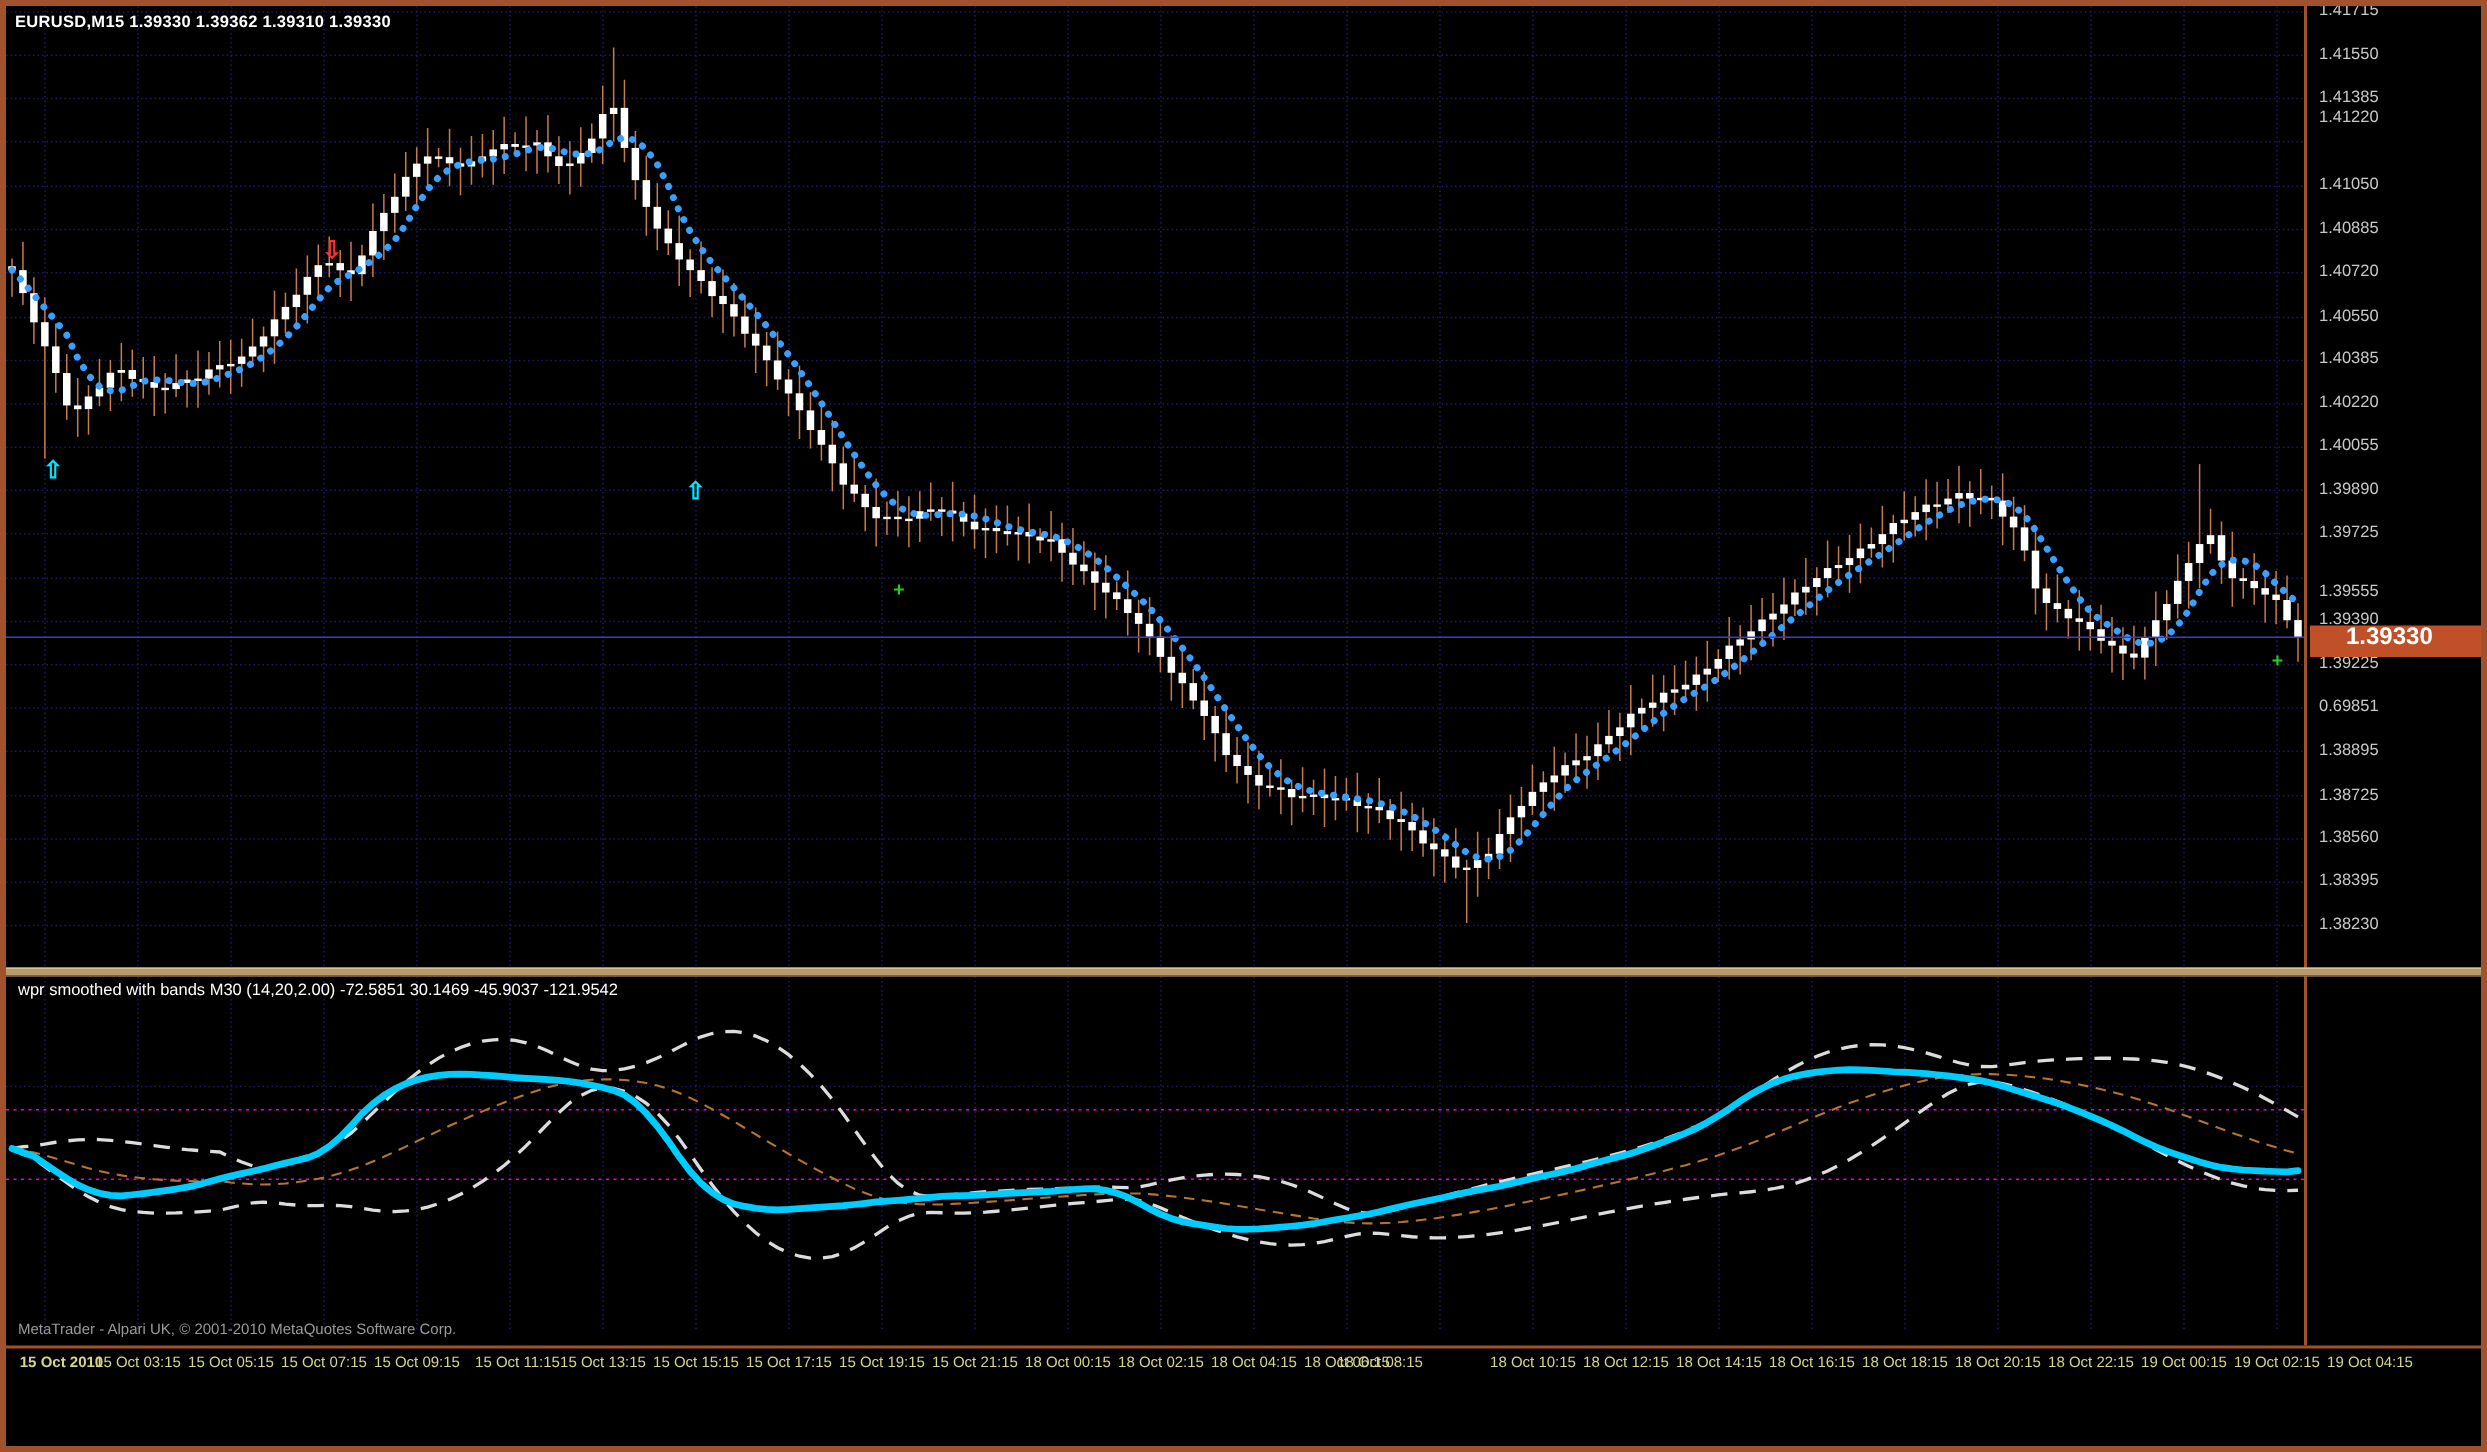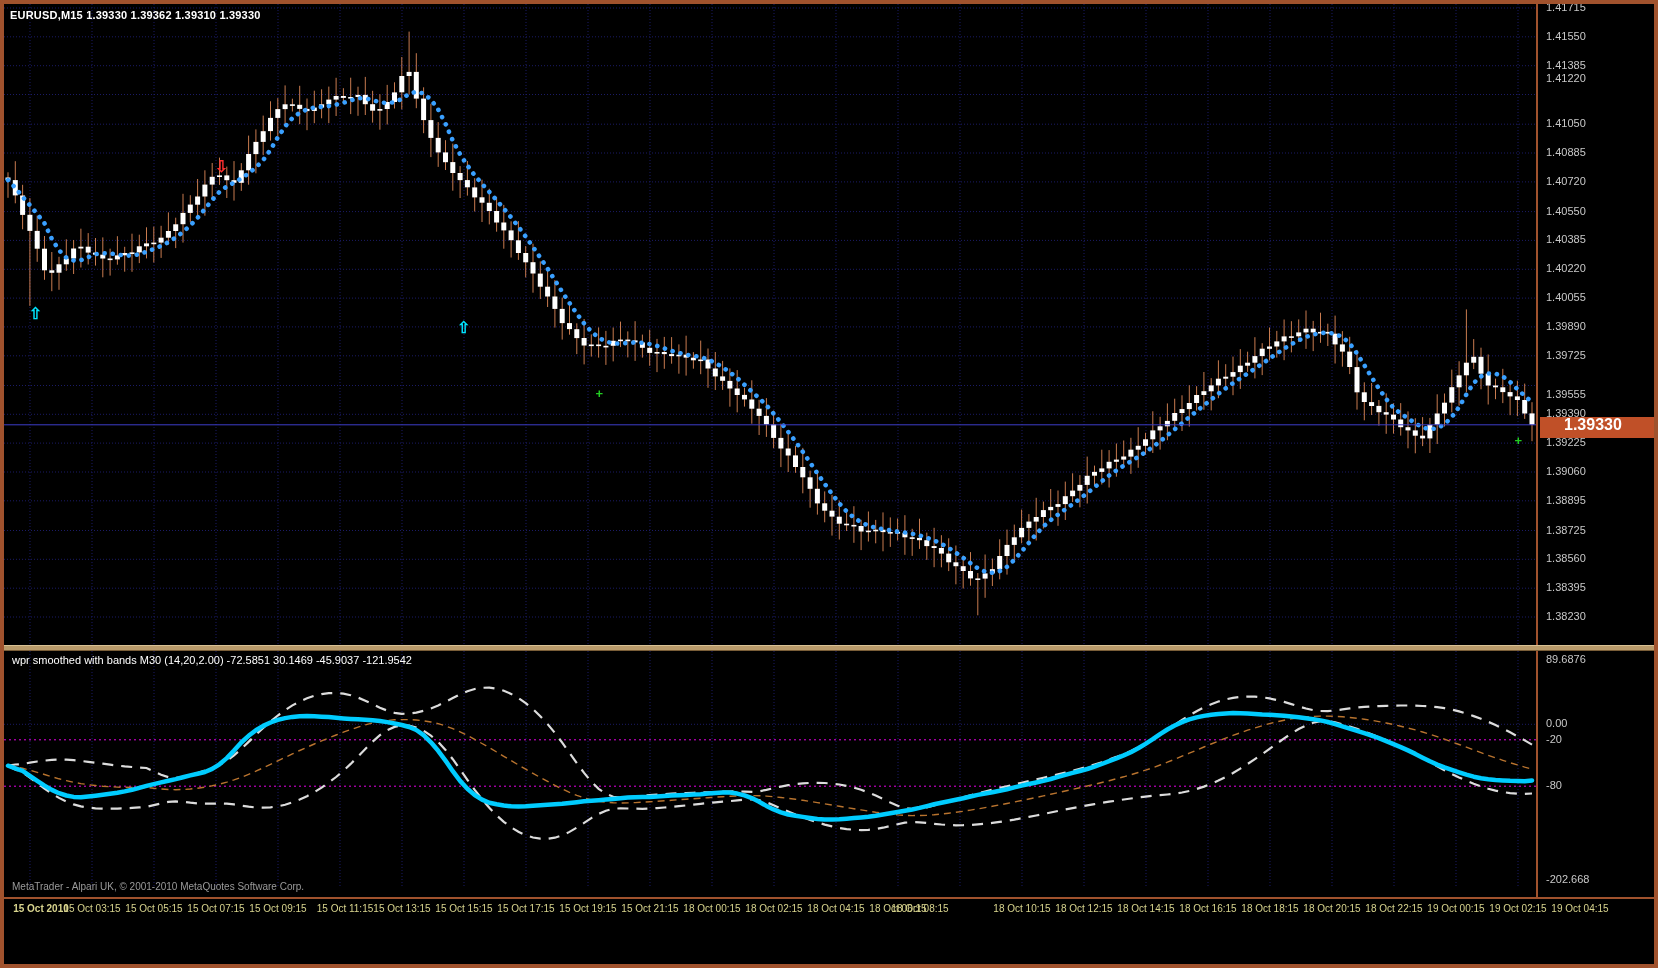--- a/index.html
+++ b/index.html
@@ -527,21 +527,21 @@
       <div class="plabel" style="top: 171px;">1.40720</div>
       <div class="plabel" style="top: 201px;">1.40550</div>
       <div class="plabel" style="top: 229px;">1.40385</div>
       <div class="plabel" style="top: 258px;">1.40220</div>
       <div class="plabel" style="top: 287px;">1.40055</div>
       <div class="plabel" style="top: 316px;">1.39890</div>
       <div class="plabel" style="top: 345px;">1.39725</div>
       <div class="plabel" style="top: 384px;">1.39555</div>
       <div class="plabel" style="top: 403px;">1.39390</div>
       <div class="plabel" style="top: 432px;">1.39225</div>
-      <div class="plabel" style="top: 461px;">1.39060</div>
+      <div class="plabel" style="top: 461px;">0.69851</div>
       <div class="plabel" style="top: 490px;">1.38895</div>
       <div class="plabel" style="top: 520px;">1.38725</div>
       <div class="plabel" style="top: 548px;">1.38560</div>
       <div class="plabel" style="top: 577px;">1.38395</div>
       <div class="plabel" style="top: 606px;">1.38230</div>
     </div>
 
   <div id="divider" style="background: rgb(185, 155, 107);"></div>
 
   <svg id="ind-svg" width="1532" height="236">
@@ -576,27 +576,20 @@
       <g stroke="#E600E6" stroke-dasharray="2 3" stroke-width="1">
         <line x1="0" y1="88.8" x2="1532" y2="88.8"></line>
         <line x1="0" y1="135.2" x2="1532" y2="135.2"></line>
       </g>
       <path d="M4.0 114.7 L11.3 113.5 L18.6 113.1 L25.9 111.7 L33.2 110.5 L40.5 109.6 L47.8 108.9 L55.0 108.6 L62.3 108.7 L69.6 109.2 L76.9 109.9 L84.2 110.8 L91.5 111.8 L98.8 112.7 L106.1 113.7 L113.4 114.6 L120.7 115.4 L128.0 116.0 L135.3 116.6 L142.5 117.0 L149.8 120.6 L157.1 123.7 L164.4 126.2 L171.7 127.0 L179.0 126.2 L186.3 124.3 L193.6 122.0 L200.9 119.6 L208.2 116.9 L215.5 113.8 L222.8 109.7 L230.0 104.4 L237.3 97.9 L244.6 90.9 L251.9 83.8 L259.2 76.9 L266.5 70.4 L273.8 64.5 L281.1 59.1 L288.4 54.4 L295.7 50.5 L303.0 47.3 L310.3 44.8 L317.6 43.1 L324.8 42.2 L332.1 42.0 L339.4 42.6 L346.7 44.2 L354.0 46.6 L361.3 49.7 L368.6 53.2 L375.9 56.7 L383.2 59.6 L390.5 61.8 L397.8 62.8 L405.1 62.6 L412.3 61.6 L419.6 59.8 L426.9 57.4 L434.2 54.4 L441.5 50.9 L448.8 47.1 L456.1 43.3 L463.4 40.2 L470.7 38.0 L478.0 36.8 L485.3 36.6 L492.6 37.6 L499.8 39.7 L507.1 42.9 L514.4 47.0 L521.7 52.1 L529.0 58.2 L536.3 65.2 L543.6 73.1 L550.9 81.9 L558.2 91.7 L565.5 101.9 L572.8 112.1 L580.1 121.9 L587.3 130.7 L594.6 137.8 L601.9 142.8 L609.2 145.8 L616.5 146.7 L623.8 146.2 L631.1 145.5 L638.4 144.7 L645.7 144.1 L653.0 143.5 L660.3 143.1 L667.6 142.7 L674.9 142.3 L682.1 142.0 L689.4 141.8 L696.7 141.5 L704.0 141.3 L711.3 141.0 L718.6 140.7 L725.9 140.5 L733.2 140.4 L740.5 140.6 L747.8 140.8 L755.1 140.3 L762.4 138.9 L769.6 137.2 L776.9 135.6 L784.2 134.2 L791.5 133.1 L798.8 132.4 L806.1 131.9 L813.4 131.8 L820.7 132.0 L828.0 132.6 L835.3 133.5 L842.6 134.9 L849.9 136.6 L857.1 138.8 L864.4 141.5 L871.7 144.6 L879.0 148.0 L886.3 151.5 L893.6 154.7 L900.9 157.0 L908.2 158.0 L915.5 157.6 L922.8 156.3 L930.1 154.5 L937.4 152.5 L944.7 150.4 L951.9 148.4 L959.2 146.3 L966.5 144.3 L973.8 142.3 L981.1 140.5 L988.4 138.6 L995.7 136.9 L1003.0 135.2 L1010.3 133.5 L1017.6 131.8 L1024.9 130.1 L1032.2 128.5 L1039.4 126.8 L1046.7 125.1 L1054.0 123.4 L1061.3 121.6 L1068.6 119.7 L1075.9 117.7 L1083.2 115.7 L1090.5 113.5 L1097.8 111.2 L1105.1 108.6 L1112.4 105.9 L1119.7 103.0 L1126.9 99.9 L1134.2 96.5 L1141.5 92.7 L1148.8 88.5 L1156.1 83.8 L1163.4 78.8 L1170.7 73.8 L1178.0 69.0 L1185.3 64.4 L1192.6 60.2 L1199.9 56.4 L1207.2 53.2 L1214.4 50.5 L1221.7 48.4 L1229.0 46.9 L1236.3 45.9 L1243.6 45.5 L1250.9 45.6 L1258.2 46.3 L1265.5 47.4 L1272.8 49.0 L1280.1 50.9 L1287.4 53.1 L1294.7 55.4 L1302.0 57.5 L1309.2 59.1 L1316.5 60.0 L1323.8 60.1 L1331.1 59.4 L1338.4 58.4 L1345.7 57.4 L1353.0 56.6 L1360.3 55.9 L1367.6 55.5 L1374.9 55.1 L1382.2 54.8 L1389.5 54.6 L1396.7 54.5 L1404.0 54.5 L1411.3 54.7 L1418.6 55.0 L1425.9 55.4 L1433.2 56.2 L1440.5 57.2 L1447.8 58.6 L1455.1 60.4 L1462.4 62.6 L1469.7 65.1 L1477.0 67.8 L1484.2 70.8 L1491.5 74.0 L1498.8 77.5 L1506.1 81.3 L1513.4 85.3 L1520.7 89.4 L1528.0 93.6" fill="none" stroke="#DCDCDC" stroke-width="2.2" stroke-dasharray="11 8"></path>
       <path d="M4.0 114.7 L11.3 118.5 L18.6 121.5 L25.9 126.7 L33.2 132.1 L40.5 137.5 L47.8 142.6 L55.0 146.9 L62.3 150.5 L69.6 153.4 L76.9 155.4 L84.2 156.6 L91.5 157.3 L98.8 157.7 L106.1 157.7 L113.4 157.6 L120.7 157.3 L128.0 156.9 L135.3 156.4 L142.5 155.8 L149.8 154.1 L157.1 152.4 L164.4 150.9 L171.7 150.4 L179.0 150.8 L186.3 151.7 L193.6 152.4 L200.9 152.7 L208.2 152.7 L215.5 152.6 L222.8 152.7 L230.0 153.4 L237.3 154.6 L244.6 155.7 L251.9 156.5 L259.2 156.7 L266.5 156.3 L273.8 155.3 L281.1 153.7 L288.4 151.4 L295.7 148.6 L303.0 145.2 L310.3 141.2 L317.6 136.6 L324.8 131.6 L332.1 126.0 L339.4 119.8 L346.7 112.9 L354.0 105.5 L361.3 98.0 L368.6 90.7 L375.9 84.2 L383.2 79.3 L390.5 75.9 L397.8 74.3 L405.1 74.6 L412.3 76.5 L419.6 79.7 L426.9 84.6 L434.2 91.0 L441.5 98.9 L448.8 108.2 L456.1 118.4 L463.4 128.8 L470.7 138.8 L478.0 148.2 L485.3 156.8 L492.6 164.3 L499.8 170.8 L507.1 176.3 L514.4 180.8 L521.7 184.2 L529.0 186.5 L536.3 187.7 L543.6 187.8 L550.9 186.7 L558.2 184.3 L565.5 180.9 L572.8 176.6 L580.1 171.9 L587.3 167.1 L594.6 162.9 L601.9 159.8 L609.2 157.8 L616.5 157.3 L623.8 157.5 L631.1 157.7 L638.4 157.8 L645.7 157.5 L653.0 157.1 L660.3 156.5 L667.6 155.8 L674.9 155.1 L682.1 154.4 L689.4 153.6 L696.7 152.8 L704.0 152.1 L711.3 151.3 L718.6 150.7 L725.9 150.1 L733.2 149.4 L740.5 148.7 L747.8 148.4 L755.1 149.2 L762.4 151.3 L769.6 154.2 L776.9 157.4 L784.2 160.5 L791.5 163.5 L798.8 166.2 L806.1 168.9 L813.4 171.3 L820.7 173.6 L828.0 175.4 L835.3 177.0 L842.6 178.1 L849.9 178.8 L857.1 179.1 L864.4 178.8 L871.7 178.0 L879.0 176.7 L886.3 175.0 L893.6 173.2 L900.9 171.7 L908.2 171.1 L915.5 171.3 L922.8 172.0 L930.1 172.8 L937.4 173.5 L944.7 174.0 L951.9 174.3 L959.2 174.2 L966.5 173.9 L973.8 173.4 L981.1 172.8 L988.4 171.9 L995.7 170.9 L1003.0 169.8 L1010.3 168.6 L1017.6 167.2 L1024.9 165.9 L1032.2 164.5 L1039.4 163.0 L1046.7 161.5 L1054.0 160.0 L1061.3 158.5 L1068.6 157.1 L1075.9 155.7 L1083.2 154.4 L1090.5 153.1 L1097.8 151.8 L1105.1 150.7 L1112.4 149.6 L1119.7 148.5 L1126.9 147.5 L1134.2 146.5 L1141.5 145.6 L1148.8 144.8 L1156.1 144.2 L1163.4 143.5 L1170.7 142.7 L1178.0 141.5 L1185.3 140.0 L1192.6 138.0 L1199.9 135.6 L1207.2 132.8 L1214.4 129.6 L1221.7 126.0 L1229.0 122.0 L1236.3 117.6 L1243.6 113.0 L1250.9 108.1 L1258.2 103.1 L1265.5 97.9 L1272.8 92.6 L1280.1 87.4 L1287.4 82.5 L1294.7 78.0 L1302.0 74.4 L1309.2 71.7 L1316.5 70.2 L1323.8 70.2 L1331.1 71.4 L1338.4 73.2 L1345.7 75.5 L1353.0 77.9 L1360.3 80.5 L1367.6 83.2 L1374.9 86.1 L1382.2 89.1 L1389.5 92.4 L1396.7 95.8 L1404.0 99.4 L1411.3 103.1 L1418.6 107.1 L1425.9 111.2 L1433.2 115.3 L1440.5 119.2 L1447.8 123.0 L1455.1 126.5 L1462.4 129.7 L1469.7 132.7 L1477.0 135.4 L1484.2 137.7 L1491.5 139.6 L1498.8 141.1 L1506.1 142.1 L1513.4 142.6 L1520.7 142.8 L1528.0 142.5" fill="none" stroke="#DCDCDC" stroke-width="2.2" stroke-dasharray="11 8"></path>
       <path d="M4.0 114.7 L11.3 116.0 L18.6 117.3 L25.9 119.2 L33.2 121.3 L40.5 123.5 L47.8 125.7 L55.0 127.8 L62.3 129.6 L69.6 131.3 L76.9 132.6 L84.2 133.7 L91.5 134.5 L98.8 135.2 L106.1 135.7 L113.4 136.1 L120.7 136.3 L128.0 136.5 L135.3 136.5 L142.5 136.4 L149.8 137.3 L157.1 138.0 L164.4 138.5 L171.7 138.7 L179.0 138.5 L186.3 138.0 L193.6 137.2 L200.9 136.1 L208.2 134.8 L215.5 133.2 L222.8 131.2 L230.0 128.9 L237.3 126.3 L244.6 123.3 L251.9 120.2 L259.2 116.8 L266.5 113.4 L273.8 109.9 L281.1 106.4 L288.4 102.9 L295.7 99.5 L303.0 96.2 L310.3 93.0 L317.6 89.9 L324.8 86.9 L332.1 84.0 L339.4 81.2 L346.7 78.6 L354.0 76.1 L361.3 73.9 L368.6 72.0 L375.9 70.5 L383.2 69.5 L390.5 68.8 L397.8 68.6 L405.1 68.6 L412.3 69.0 L419.6 69.8 L426.9 71.0 L434.2 72.7 L441.5 74.9 L448.8 77.7 L456.1 80.9 L463.4 84.5 L470.7 88.4 L478.0 92.5 L485.3 96.7 L492.6 101.0 L499.8 105.3 L507.1 109.6 L514.4 113.9 L521.7 118.2 L529.0 122.4 L536.3 126.5 L543.6 130.4 L550.9 134.3 L558.2 138.0 L565.5 141.4 L572.8 144.4 L580.1 146.9 L587.3 148.9 L594.6 150.4 L601.9 151.3 L609.2 151.8 L616.5 152.0 L623.8 151.9 L631.1 151.6 L638.4 151.2 L645.7 150.8 L653.0 150.3 L660.3 149.8 L667.6 149.3 L674.9 148.7 L682.1 148.2 L689.4 147.7 L696.7 147.2 L704.0 146.7 L711.3 146.2 L718.6 145.7 L725.9 145.3 L733.2 144.9 L740.5 144.7 L747.8 144.6 L755.1 144.7 L762.4 145.1 L769.6 145.7 L776.9 146.5 L784.2 147.3 L791.5 148.3 L798.8 149.3 L806.1 150.4 L813.4 151.6 L820.7 152.8 L828.0 154.0 L835.3 155.3 L842.6 156.5 L849.9 157.7 L857.1 158.9 L864.4 160.1 L871.7 161.3 L879.0 162.3 L886.3 163.2 L893.6 163.9 L900.9 164.4 L908.2 164.6 L915.5 164.5 L922.8 164.2 L930.1 163.7 L937.4 163.0 L944.7 162.2 L951.9 161.3 L959.2 160.3 L966.5 159.1 L973.8 157.9 L981.1 156.6 L988.4 155.3 L995.7 153.9 L1003.0 152.5 L1010.3 151.0 L1017.6 149.5 L1024.9 148.0 L1032.2 146.5 L1039.4 144.9 L1046.7 143.3 L1054.0 141.7 L1061.3 140.0 L1068.6 138.4 L1075.9 136.7 L1083.2 135.0 L1090.5 133.3 L1097.8 131.5 L1105.1 129.7 L1112.4 127.7 L1119.7 125.8 L1126.9 123.7 L1134.2 121.5 L1141.5 119.2 L1148.8 116.7 L1156.1 114.0 L1163.4 111.2 L1170.7 108.3 L1178.0 105.2 L1185.3 102.2 L1192.6 99.1 L1199.9 96.0 L1207.2 93.0 L1214.4 90.1 L1221.7 87.2 L1229.0 84.4 L1236.3 81.8 L1243.6 79.2 L1250.9 76.9 L1258.2 74.7 L1265.5 72.6 L1272.8 70.8 L1280.1 69.2 L1287.4 67.8 L1294.7 66.7 L1302.0 65.9 L1309.2 65.4 L1316.5 65.1 L1323.8 65.1 L1331.1 65.4 L1338.4 65.8 L1345.7 66.5 L1353.0 67.3 L1360.3 68.2 L1367.6 69.3 L1374.9 70.6 L1382.2 72.0 L1389.5 73.5 L1396.7 75.2 L1404.0 77.0 L1411.3 78.9 L1418.6 81.0 L1425.9 83.3 L1433.2 85.7 L1440.5 88.2 L1447.8 90.8 L1455.1 93.5 L1462.4 96.2 L1469.7 98.9 L1477.0 101.6 L1484.2 104.3 L1491.5 106.8 L1498.8 109.3 L1506.1 111.7 L1513.4 113.9 L1520.7 116.1 L1528.0 118.1" fill="none" stroke="#B8732E" stroke-width="1.4" stroke-dasharray="7 5"></path>
       <path d="M4.0 114.7 L11.3 117.3 L18.6 119.9 L25.9 124.8 L33.2 129.8 L40.5 134.6 L47.8 138.9 L55.0 142.2 L62.3 144.5 L69.6 145.9 L76.9 146.2 L84.2 145.5 L91.5 144.7 L98.8 143.8 L106.1 142.8 L113.4 141.7 L120.7 140.4 L128.0 138.8 L135.3 136.8 L142.5 134.9 L149.8 133.1 L157.1 131.4 L164.4 129.8 L171.7 128.1 L179.0 126.2 L186.3 124.4 L193.6 122.7 L200.9 121.0 L208.2 117.9 L215.5 113.3 L222.8 107.1 L230.0 99.6 L237.3 91.5 L244.6 84.8 L251.9 79.3 L259.2 74.9 L266.5 71.5 L273.8 68.9 L281.1 67.1 L288.4 65.9 L295.7 65.3 L303.0 65.1 L310.3 65.3 L317.6 65.7 L324.8 66.1 L332.1 66.8 L339.4 67.4 L346.7 67.9 L354.0 68.3 L361.3 68.7 L368.6 69.3 L375.9 70.0 L383.2 71.1 L390.5 72.5 L397.8 74.0 L405.1 76.0 L412.3 79.0 L419.6 84.2 L426.9 91.3 L434.2 99.8 L441.5 109.6 L448.8 120.2 L456.1 129.9 L463.4 137.8 L470.7 144.0 L478.0 148.6 L485.3 151.7 L492.6 153.3 L499.8 154.5 L507.1 155.3 L514.4 155.6 L521.7 155.3 L529.0 154.8 L536.3 154.2 L543.6 153.8 L550.9 153.3 L558.2 152.8 L565.5 152.0 L572.8 151.2 L580.1 150.3 L587.3 149.7 L594.6 149.2 L601.9 148.6 L609.2 147.9 L616.5 147.2 L623.8 146.6 L631.1 146.2 L638.4 146.1 L645.7 145.9 L653.0 145.6 L660.3 145.0 L667.6 144.6 L674.9 144.2 L682.1 143.9 L689.4 143.6 L696.7 143.2 L704.0 142.6 L711.3 142.0 L718.6 141.6 L725.9 141.6 L733.2 142.6 L740.5 144.4 L747.8 147.1 L755.1 150.8 L762.4 154.9 L769.6 158.4 L776.9 161.3 L784.2 163.5 L791.5 164.8 L798.8 165.9 L806.1 167.0 L813.4 168.0 L820.7 168.5 L828.0 168.5 L835.3 168.2 L842.6 167.7 L849.9 167.1 L857.1 166.5 L864.4 165.8 L871.7 164.8 L879.0 163.5 L886.3 162.2 L893.6 161.0 L900.9 159.8 L908.2 158.5 L915.5 156.9 L922.8 155.1 L930.1 153.3 L937.4 151.7 L944.7 150.2 L951.9 148.7 L959.2 147.2 L966.5 145.5 L973.8 143.9 L981.1 142.5 L988.4 141.2 L995.7 139.8 L1003.0 138.2 L1010.3 136.4 L1017.6 134.6 L1024.9 133.0 L1032.2 131.5 L1039.4 129.9 L1046.7 128.0 L1054.0 125.9 L1061.3 123.9 L1068.6 121.9 L1075.9 120.0 L1083.2 118.0 L1090.5 115.6 L1097.8 113.0 L1105.1 110.2 L1112.4 107.4 L1119.7 104.4 L1126.9 101.2 L1134.2 97.3 L1141.5 92.9 L1148.8 88.2 L1156.1 83.1 L1163.4 78.5 L1170.7 74.5 L1178.0 71.1 L1185.3 68.4 L1192.6 66.4 L1199.9 64.9 L1207.2 63.8 L1214.4 63.0 L1221.7 62.4 L1229.0 62.1 L1236.3 62.3 L1243.6 62.6 L1250.9 63.0 L1258.2 63.5 L1265.5 63.8 L1272.8 64.2 L1280.1 64.7 L1287.4 65.5 L1294.7 66.3 L1302.0 67.2 L1309.2 68.2 L1316.5 69.4 L1323.8 71.0 L1331.1 73.1 L1338.4 75.4 L1345.7 77.7 L1353.0 79.9 L1360.3 82.2 L1367.6 84.6 L1374.9 87.2 L1382.2 90.1 L1389.5 93.1 L1396.7 96.1 L1404.0 99.4 L1411.3 102.9 L1418.6 106.7 L1425.9 110.3 L1433.2 113.6 L1440.5 116.4 L1447.8 118.9 L1455.1 121.3 L1462.4 123.6 L1469.7 125.7 L1477.0 127.3 L1484.2 128.3 L1491.5 129.0 L1498.8 129.4 L1506.1 129.8 L1513.4 130.0 L1520.7 130.3 L1528.0 129.4" fill="none" stroke="#00CCFF" stroke-width="4.5" stroke-linejoin="round" stroke-linecap="round"></path>
     </svg>
   <div id="ind-label">wpr smoothed with bands M30 (14,20,2.00) -72.5851 30.1469 -45.9037 -121.9542</div>
-  <div id="ind-axis">
-      <div class="plabel" style="top: 2px;">89.6876</div>
-      <div class="plabel" style="top: 66px;">0.00</div>
-      <div class="plabel" style="top: 82px;">-20</div>
-      <div class="plabel" style="top: 128px;">-80</div>
-      <div class="plabel" style="top: 222px;">-202.668</div>
-    </div>
 
   <div id="footer-credit">MetaTrader - Alpari UK, © 2001-2010 MetaQuotes Software Corp.</div>
 
   <div id="time-sep"></div>
   <div id="time-axis">
       <div class="tlabel" style="left: 2px; font-weight: bold;">15 Oct 2010</div>
       <div class="tlabel" style="left: 53px;">15 Oct 03:15</div>
       <div class="tlabel" style="left: 115px;">15 Oct 05:15</div>
       <div class="tlabel" style="left: 177px;">15 Oct 07:15</div>
       <div class="tlabel" style="left: 239px;">15 Oct 09:15</div>

